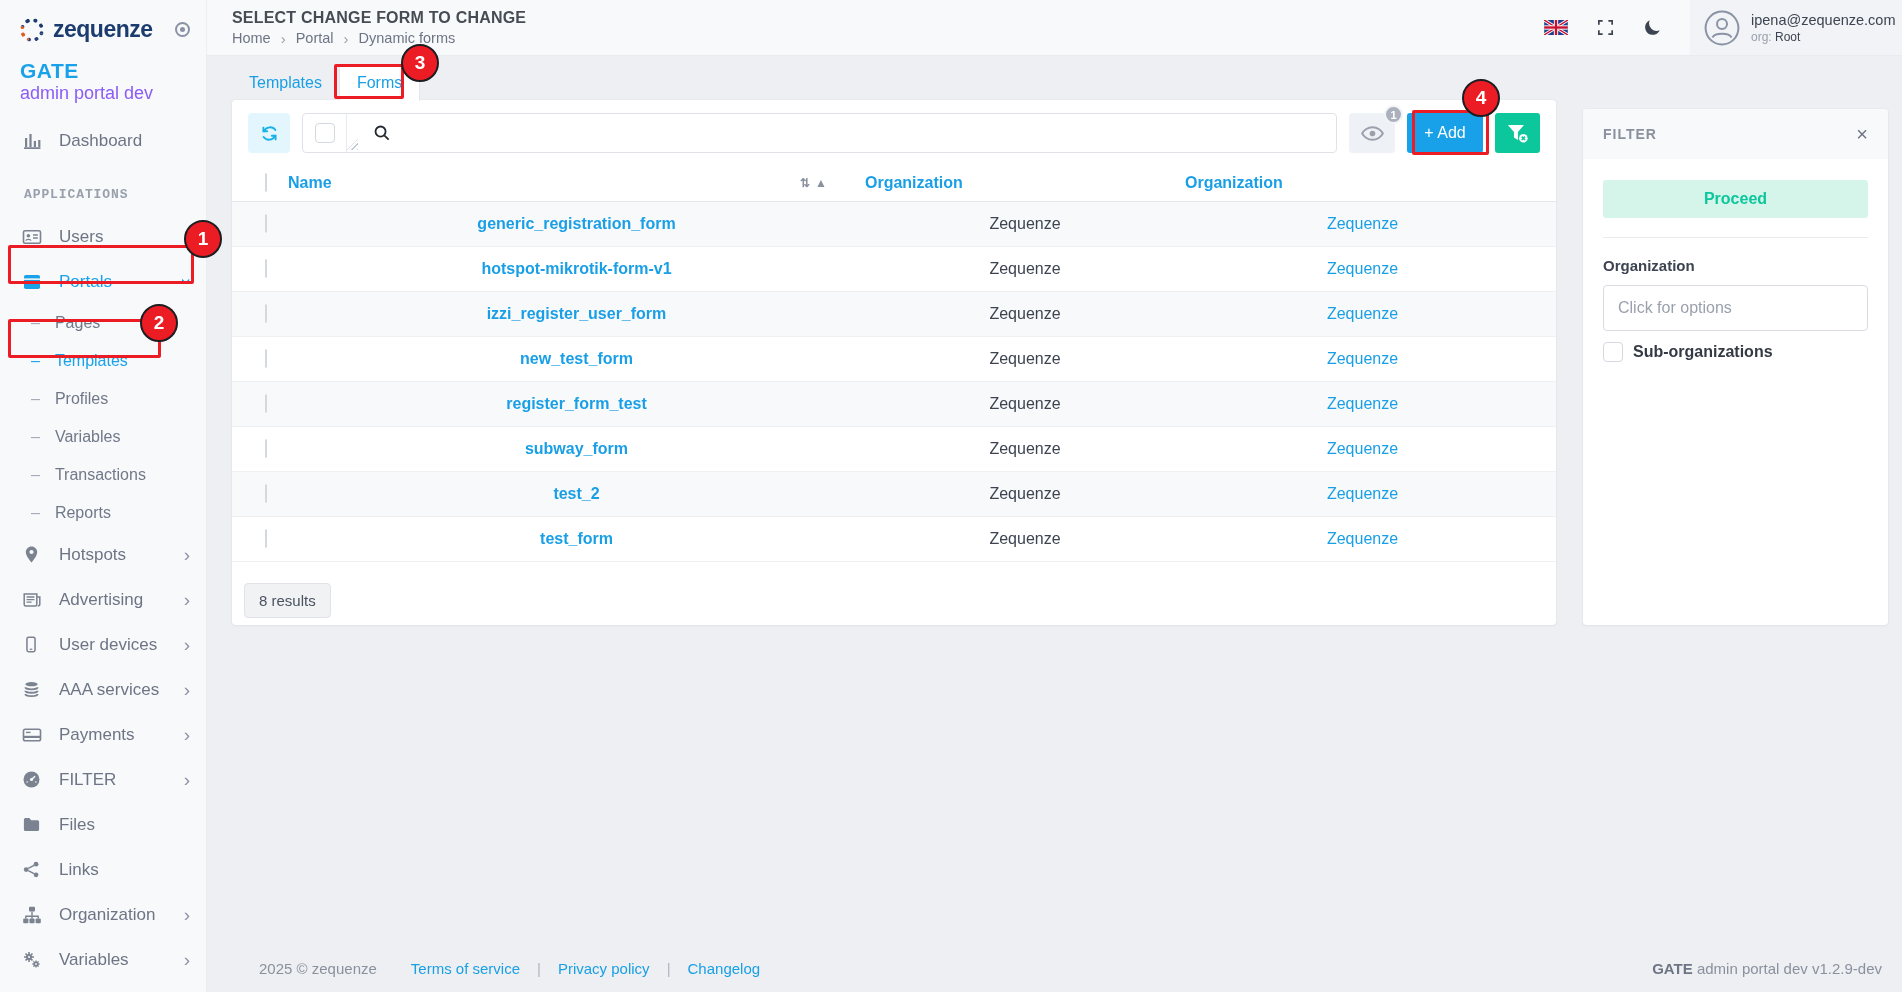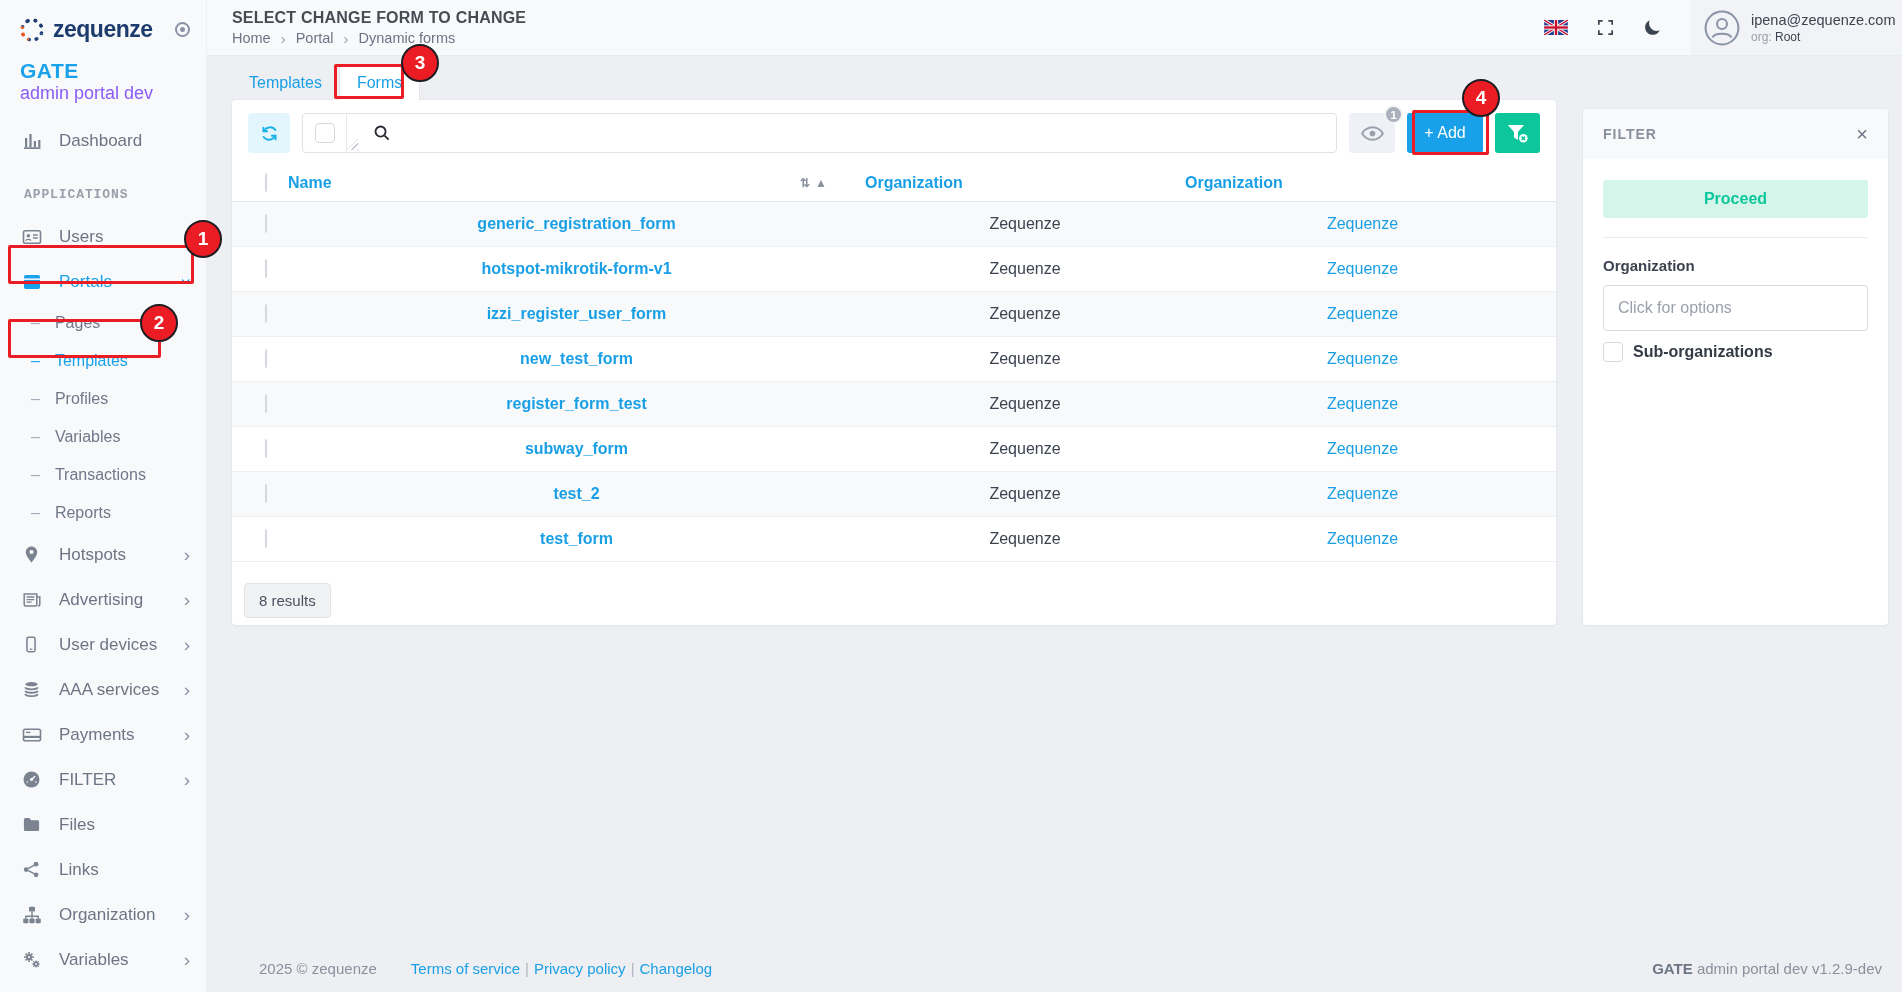--- a/index.html
+++ b/index.html
@@ -80,21 +80,21 @@
   .fp-body { padding:21px 20px; }
   .btn-proceed { width:100%; height:38px; background:#d5f5ea; color:#0bc79b; font-weight:700; font-size:16px; border:none; border-radius:3px; font-family:"Liberation Sans", sans-serif; cursor:pointer; }
   .fp-divider { border:none; border-top:1px solid #e9ecef; margin:19px 0; }
   .fp-label { font-size:15px; font-weight:700; color:#3d4451; margin-bottom:11px; }
   .fp-input { width:100%; height:46px; border:1px solid #d8dce2; border-radius:4px; padding:0 14px; font-size:16px; color:#3d4451; font-family:"Liberation Sans", sans-serif; outline:none; }
   .fp-input::placeholder { color:#9aa1ad; }
   .fp-check-row { display:flex; align-items:center; gap:10px; margin-top:11px; font-size:16px; font-weight:600; color:#343a44; }
 
   
   .footer { position:absolute; left:25px; right:20px; bottom:15px; display:flex; align-items:center; font-size:15px; color:#8a919e;margin-left:27px; }
-  .f-links { display:flex; align-items:flex-end; gap:5px; margin-left:34px; }
+  .f-links { display:flex; align-items:flex-end; gap:17px; margin-left:34px; }
   .f-link { color:#199fe6; cursor:pointer; }
   .f-pipe { color:#b0b6c0; }
   .f-right { margin-left:auto; color:#8a919e; }
   .f-right b { color:#6d7585; }
 
   
   .ann-box { position:absolute; border:3px solid #ec1c24; border-radius:2px; z-index:40; pointer-events:none; }
   .ann-circle { position:absolute; width:38px; height:38px; border-radius:50%; background:#ec1c24; border:2px solid #1d1d22; color:#fff; font-weight:700; font-size:19px; display:flex; align-items:center; justify-content:center; z-index:41; pointer-events:none; }
   svg { display:block; }
 </style>

